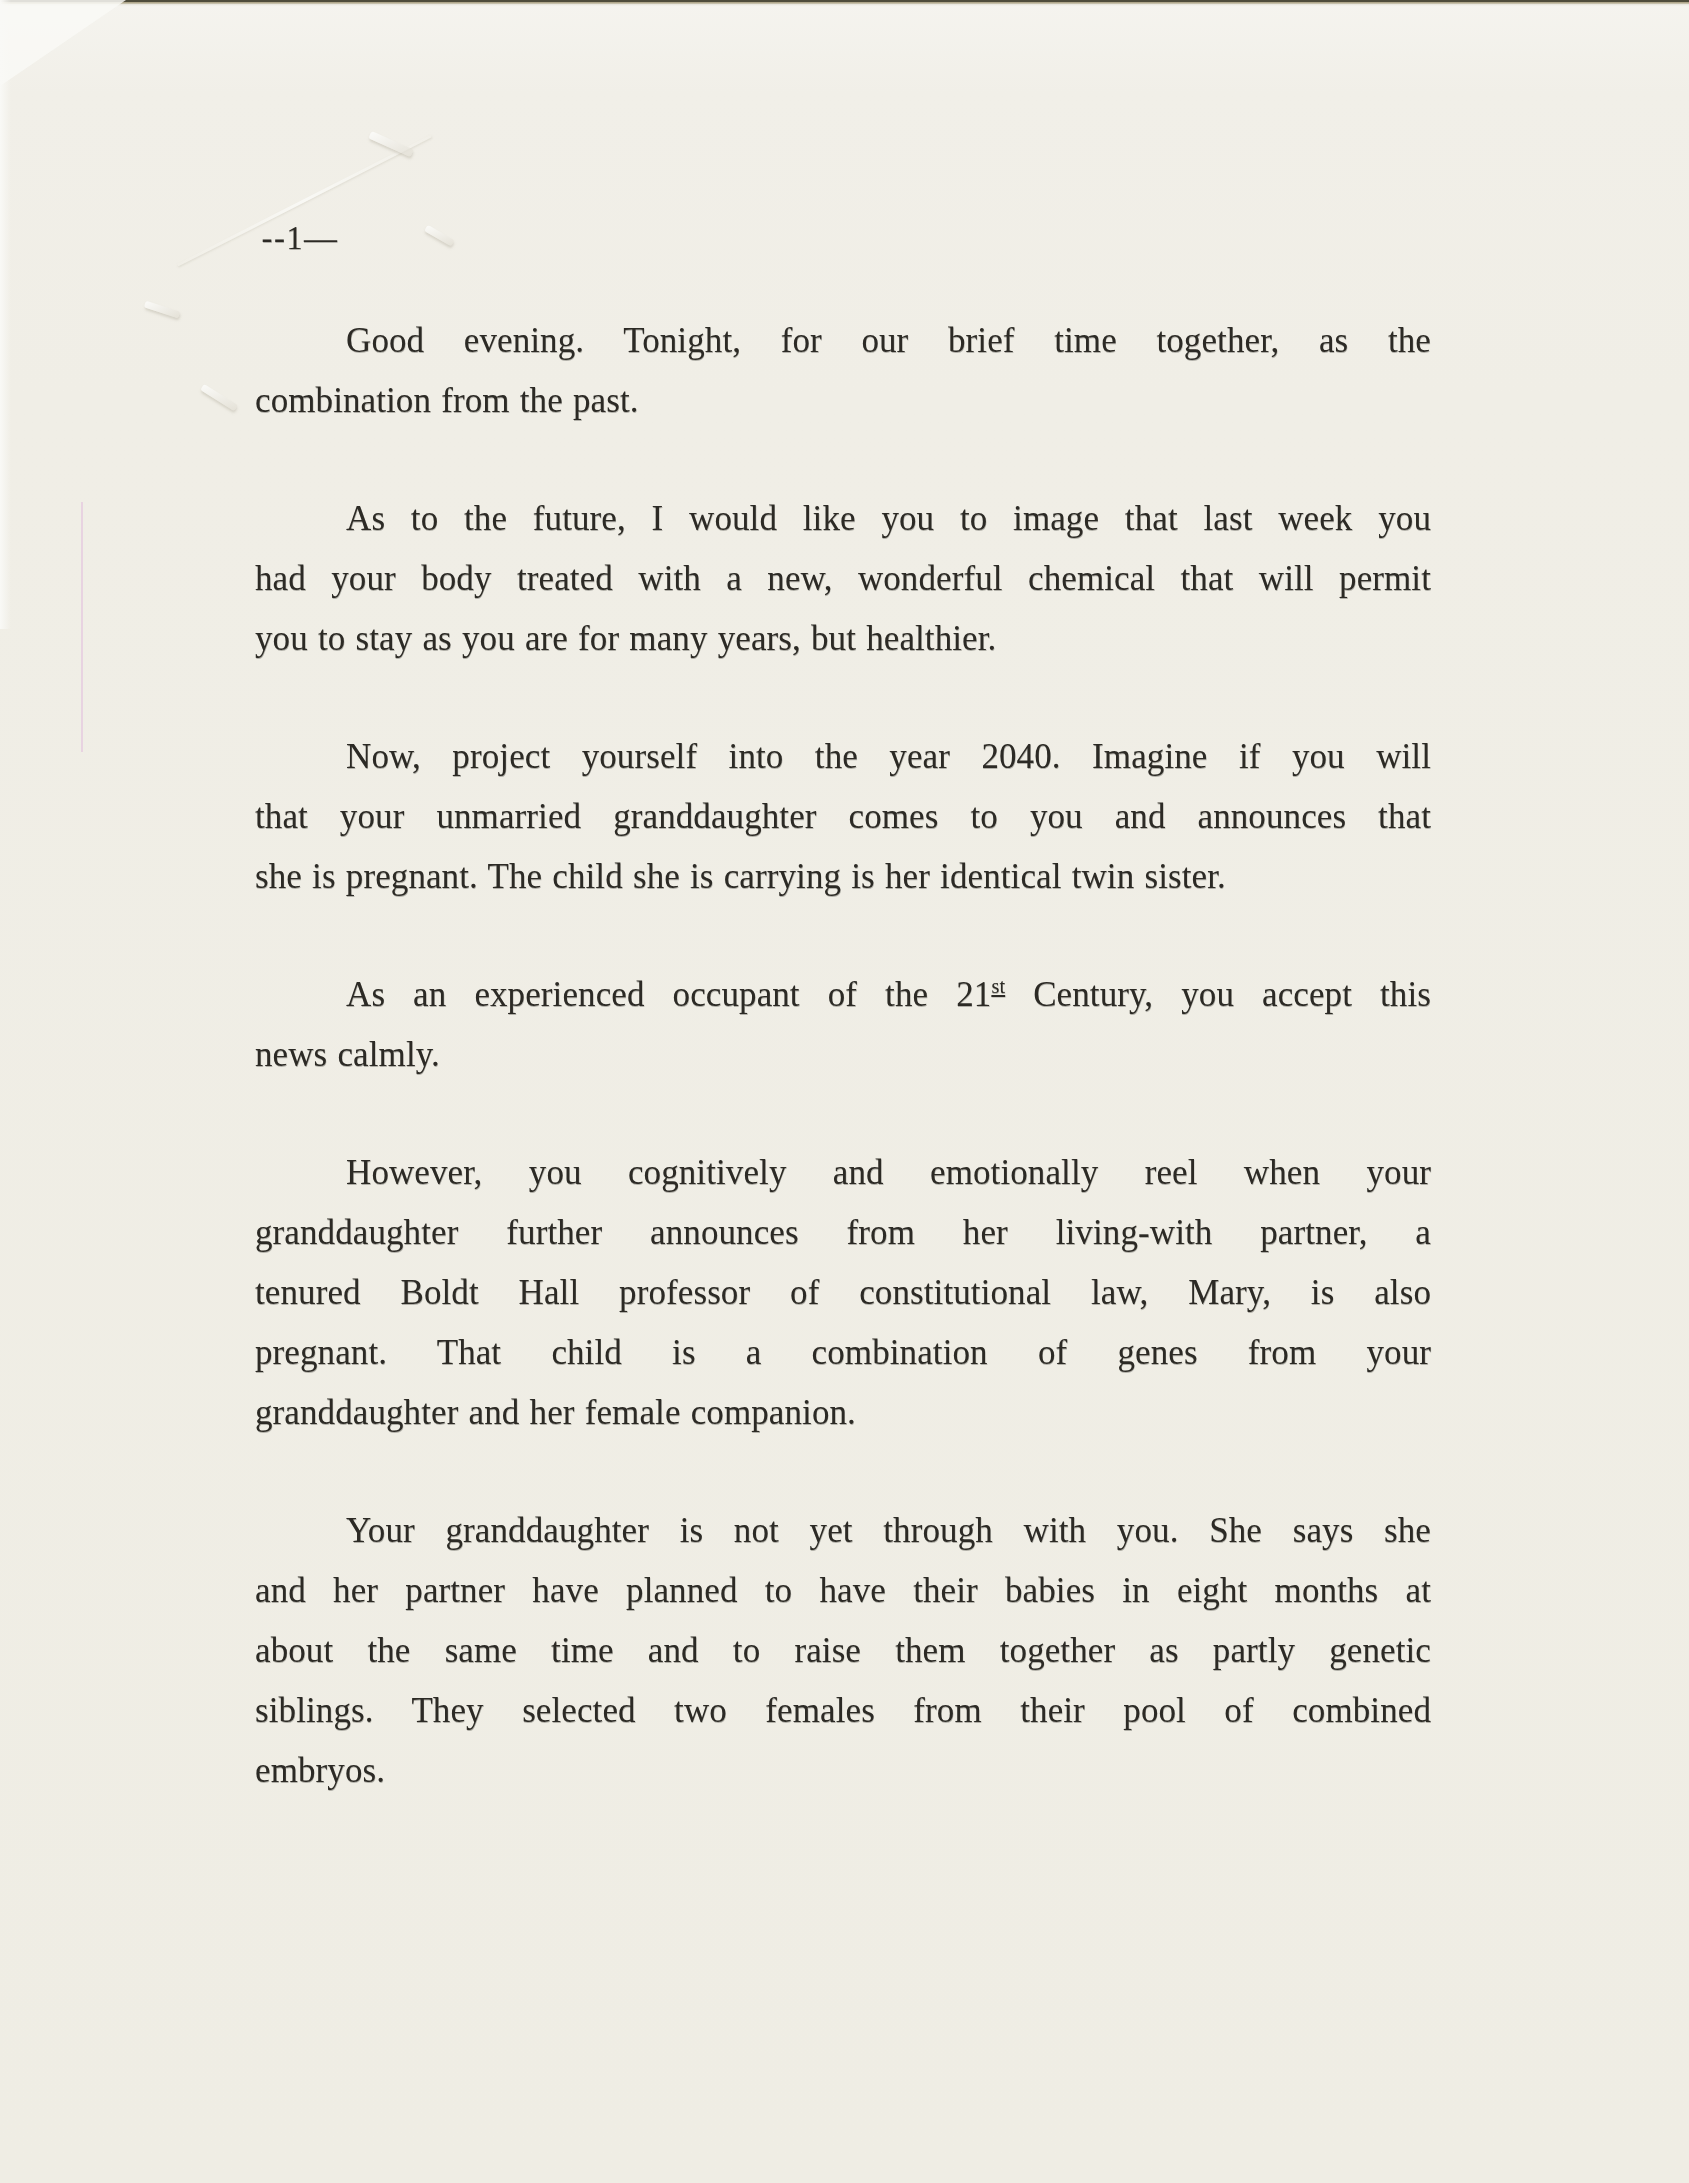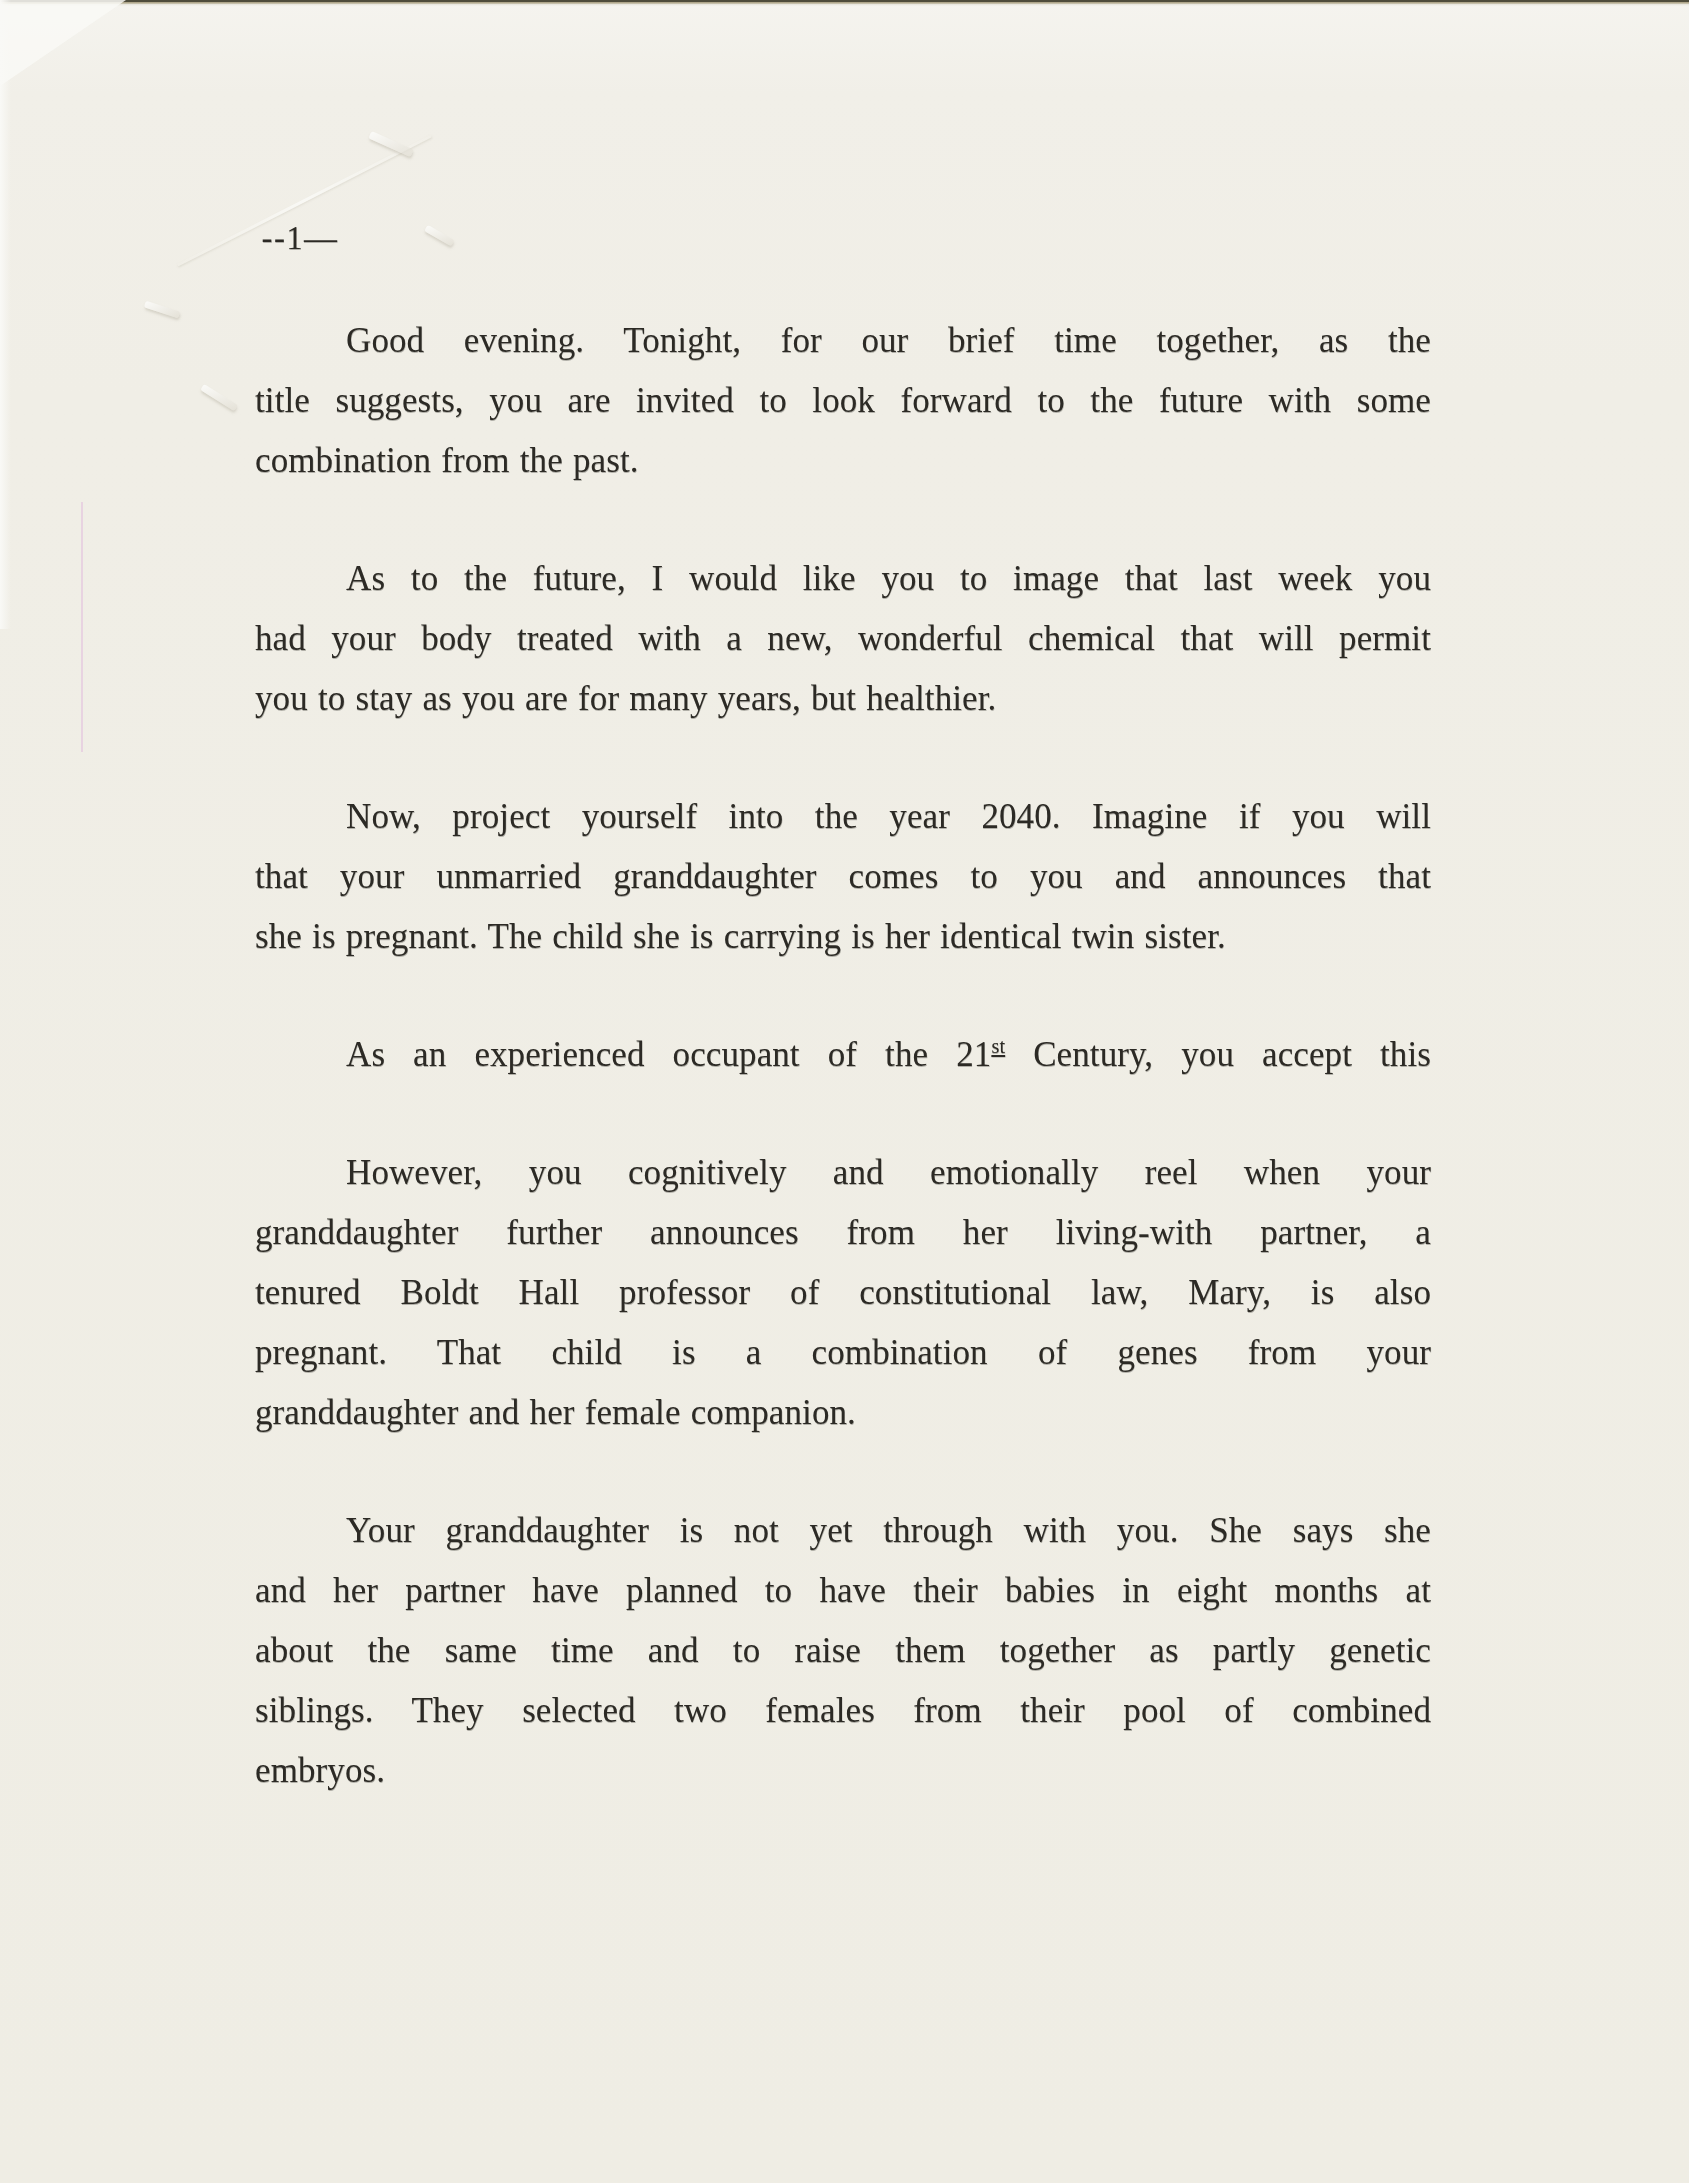--- a/index.html
+++ b/index.html
@@ -108,35 +108,35 @@
   <div class="crease c2"></div>
   <div class="crease c3"></div>
   <div class="crease c4"></div>
   <div class="scan-line"></div>
 
   <div class="content">
     <div class="page-number">--1—</div>
     <div>
         <div class="paragraph">
           <div class="line first">Good evening.  Tonight, for our brief time together, as the</div>
-          <div class="line">title suggests, you are invited to look forward to the future with some</div>
           <div class="line last">combination from the past.</div>
         </div>
         <div class="paragraph">
           <div class="line first">As to the future, I would like you to image that last week you</div>
           <div class="line">had your body treated with a new, wonderful chemical that will permit</div>
           <div class="line last">you to stay as you are for many years, but healthier.</div>
         </div>
         <div class="paragraph">
           <div class="line first">Now, project yourself into the year 2040.  Imagine if you will</div>
           <div class="line">that your unmarried granddaughter comes to you and announces that</div>
           <div class="line last">she is pregnant.  The child she is carrying is her identical twin sister.</div>
         </div>
         <div class="paragraph">
           <div class="line first">As an experienced occupant of the 21<sup>st</sup> Century, you accept this</div>
+          <div class="line last">news calmly.</div>
         </div>
         <div class="paragraph">
           <div class="line first">However, you cognitively and emotionally reel when your</div>
           <div class="line">granddaughter further announces from her living-with partner, a</div>
           <div class="line">tenured Boldt Hall professor of constitutional law, Mary, is also</div>
           <div class="line">pregnant.  That child is a combination of genes from your</div>
           <div class="line last">granddaughter and her female companion.</div>
         </div>
         <div class="paragraph">
           <div class="line first">Your granddaughter is not yet through with you.  She says she</div>

